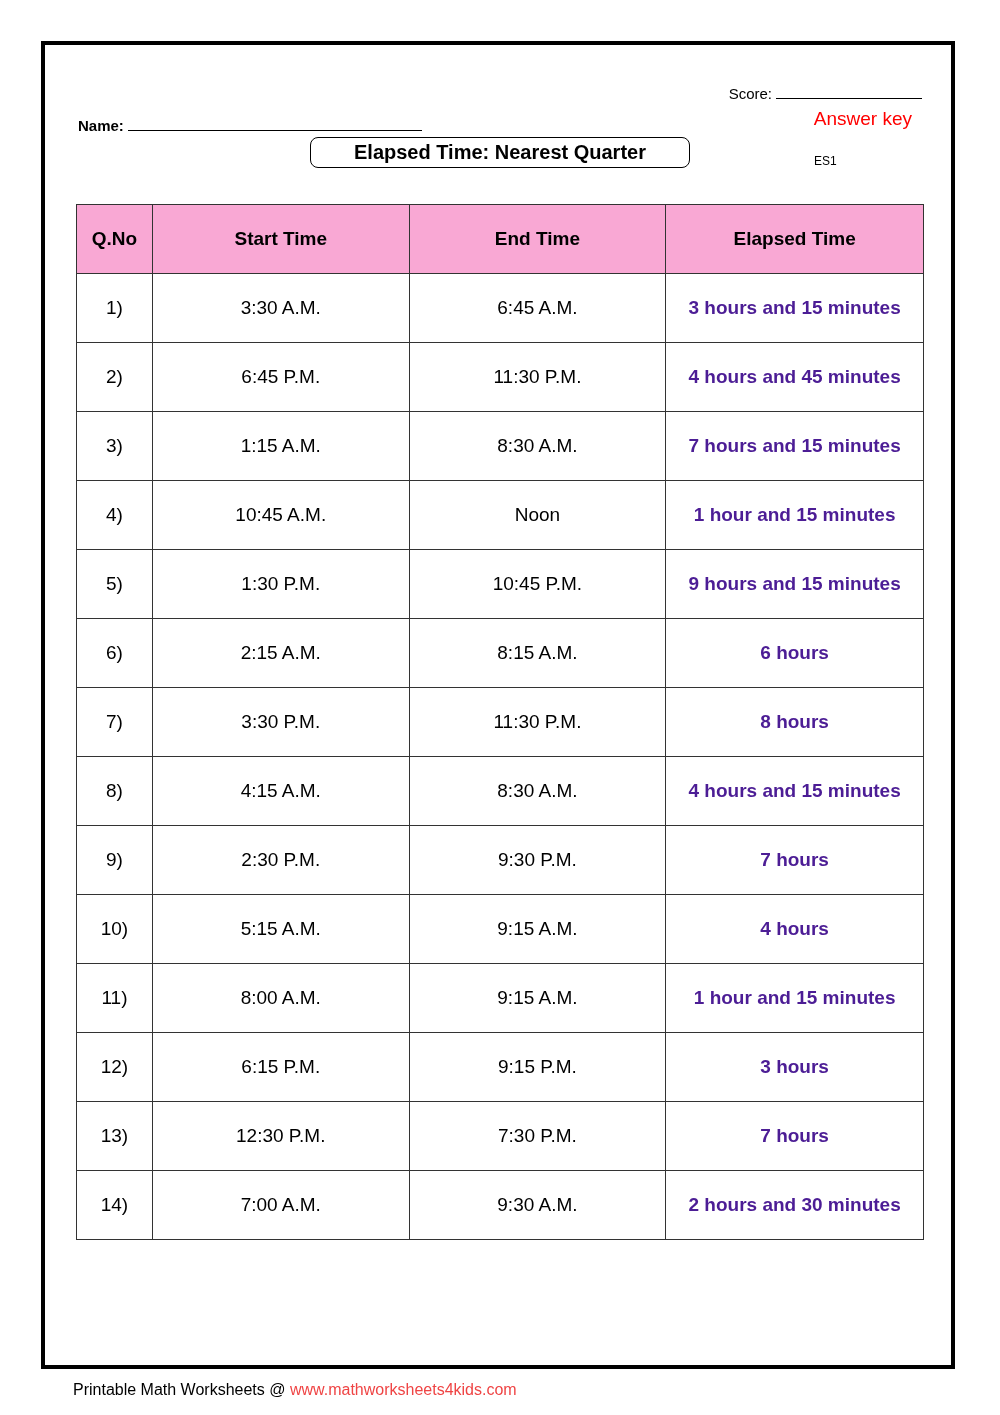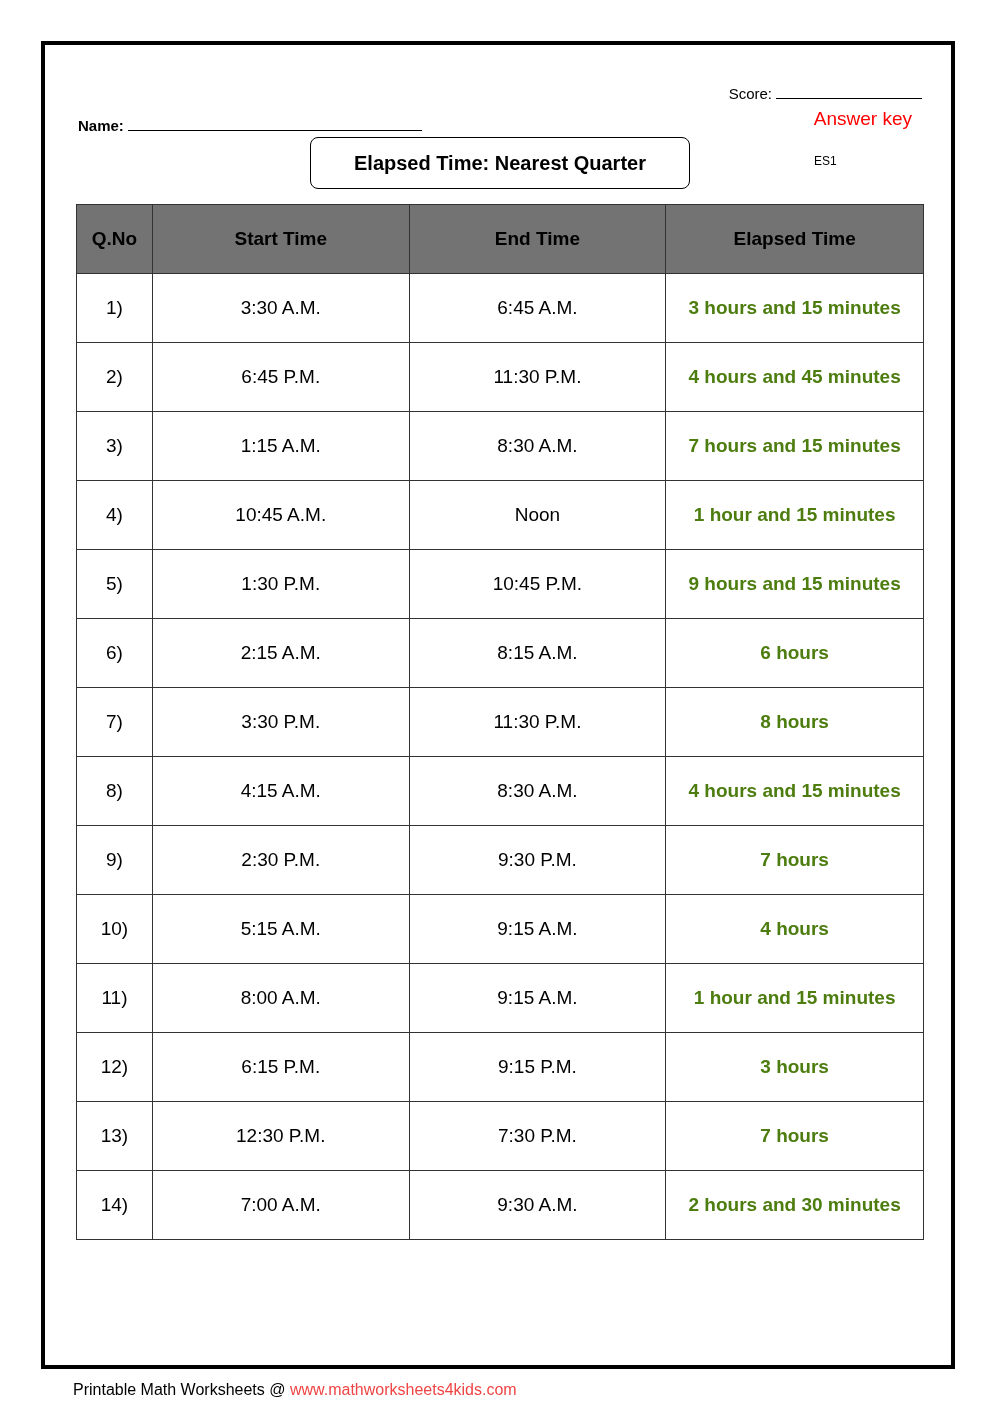--- a/index.html
+++ b/index.html
@@ -2,26 +2,26 @@
 <html><head>
 <meta charset="utf-8">
 <style>
   html, body { margin: 0; padding: 0; background: #ffffff; }
   body { width: 1000px; height: 1415px; position: relative; font-family: "Liberation Sans", sans-serif; color: #000; overflow: hidden; }
   .page-border { position: absolute; left: 41px; top: 41px; width: 914px; height: 1328px; border: 4px solid #000; box-sizing: border-box; }
   .name-line { position: absolute; left: 78px; top: 84px; font-size: 15px; font-weight: bold; margin-top: 32px; }
   .score-line { position: absolute; right: 78px; top: 84px; font-size: 15px; font-weight: normal; }
   .blank { display: inline-block; border-bottom: 1.5px solid #000; height: 14px; vertical-align: baseline; margin-left: 4px; }
   .answer-key { position: absolute; left: 0; width: 912px; top: 108px; text-align: right; font-size: 19px; font-weight: normal; color: #ff0000; }
-  .title-box { position: absolute; left: 310px; top: 137px; width: 380px; height: 52px; border: 1.5px solid #000; border-radius: 8px; box-sizing: border-box; display: flex; align-items: center; justify-content: center; font-size: 20px; font-weight: bold; }
+  .title-box { position: absolute; left: 310px; top: 137px; width: 380px; height: 31px; border: 1.5px solid #000; border-radius: 8px; box-sizing: border-box; display: flex; align-items: center; justify-content: center; font-size: 20px; font-weight: bold; }
   .code { position: absolute; left: 814px; top: 154px; font-size: 12px; }
   table.ws { position: absolute; left: 76px; top: 204px; width: 848px; border-collapse: collapse; }
   table.ws th, table.ws td { border: 1px solid #333; text-align: center; height: 68px; padding: 0; font-size: 19px; }
-  table.ws th { background: #737373; font-weight: bold; }
-  table.ws td.ans { color: #4d7c0f; font-weight: bold; margin-top: 40px; }
+  table.ws th { background: #f9a8d4; font-weight: bold; }
+  table.ws td.ans { color: #4c1d95; font-weight: bold; margin-top: 40px; }
   col.c1 { width: 76px; } col.c2 { width: 257px; } col.c3 { width: 257px; } col.c4 { width: 258px; }
   .footer { position: absolute; left: 73px; top: 1381px; font-size: 16px; }
   .footer a { color: #ef4444; text-decoration: none; }
 </style>
 </head>
 <body>
 
 <div class="page-border"></div>
 
 <div class="name-line">

